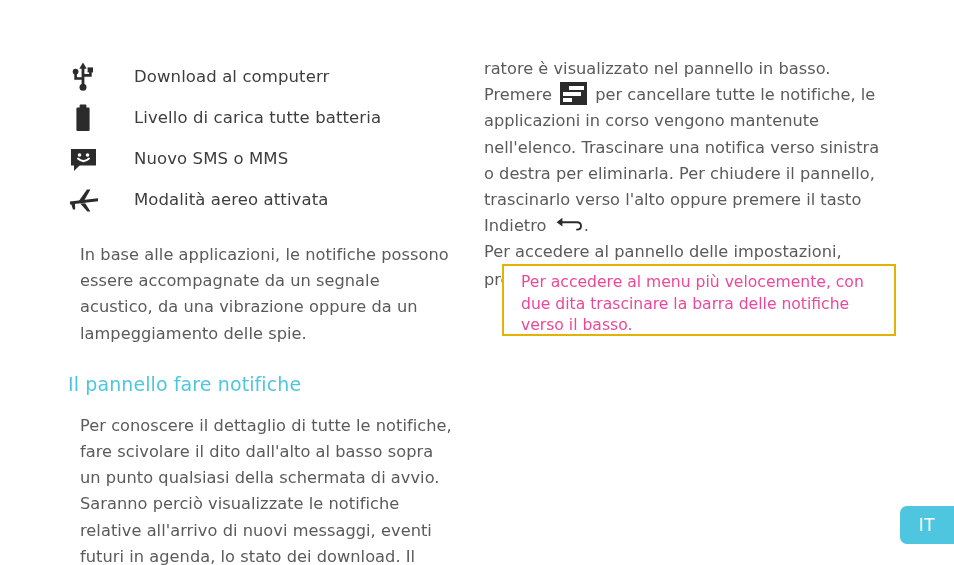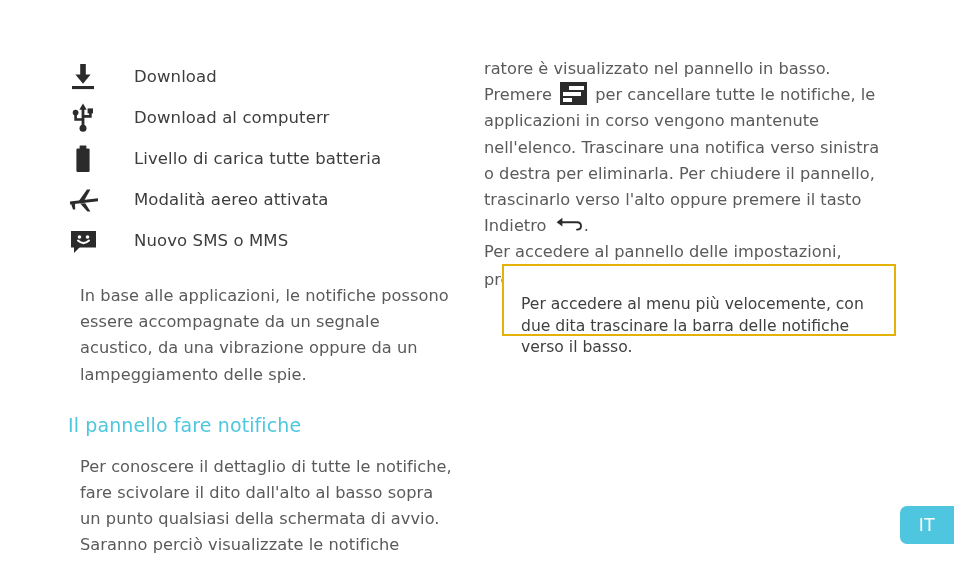--- a/index.html
+++ b/index.html
@@ -140,25 +140,25 @@
     top: 264px;
     width: 394px;
     height: 72px;
     box-sizing: border-box;
     border: 2px solid #e4b207;
     background: #ffffff;
   }
   .callout-text {
     position: absolute;
     left: 17px;
-    top: 28px;
+    top: 6px;
     right: 12px;
     font-size: 15.6px;
     line-height: 21.5px;
-    color: #404040;
+    color: #ec4899;
     margin: 0;
   }
 
   
   .lang-tab {
     position: absolute;
     right: 0;
     top: 506px;
     width: 54px;
     height: 38px;
@@ -177,30 +177,20 @@
 </style>
 </head>
 <body>
 
 <div class="page">
 
   <div class="col-left">
 
     <ul class="icon-list">
 
-      <li class="icon-row">
-        <span class="icon-cell">
-          <svg class="gl" width="30" height="30" viewBox="0 0 30 30" aria-hidden="true">
-            <rect x="12.2" y="2" width="5.6" height="12.5" fill="#2b2b2b"></rect>
-            <polygon points="7.4,12.6 22.6,12.6 15,21.8" fill="#2b2b2b"></polygon>
-            <rect x="4" y="24" width="22" height="3.1" fill="#2b2b2b"></rect>
-          </svg>
-        </span>
-        <span class="icon-label">Download</span>
-      </li>
 
       <li class="icon-row">
         <span class="icon-cell">
           <svg class="gl" width="30" height="32" viewBox="0 0 30 32" aria-hidden="true">
             <polygon points="15,1.5 11.3,7.8 18.7,7.8" fill="#2b2b2b"></polygon>
             <rect x="13.6" y="6.5" width="2.8" height="17.5" fill="#2b2b2b"></rect>
             <circle cx="15" cy="26.2" r="3.5" fill="#2b2b2b"></circle>
             <path d="M15 17.5 L7.6 17.5 L7.6 11.8" stroke="#2b2b2b" stroke-width="2.6" fill="none"></path>
             <circle cx="7.6" cy="10.6" r="2.9" fill="#2b2b2b"></circle>
             <path d="M15 14.4 L22.4 14.4 L22.4 10.4" stroke="#2b2b2b" stroke-width="2.6" fill="none"></path>
@@ -215,41 +205,41 @@
           <svg class="gl" width="30" height="32" viewBox="0 0 30 32" aria-hidden="true">
             <rect x="11.6" y="2.6" width="6.8" height="3.6" rx="0.8" fill="#2b2b2b"></rect>
             <rect x="8.4" y="5.6" width="13.2" height="23.4" rx="1.2" fill="#2b2b2b"></rect>
           </svg>
         </span>
         <span class="icon-label">Livello di carica tutte batteria</span>
       </li>
 
       <li class="icon-row">
         <span class="icon-cell">
-          <svg class="gl" width="34" height="28" viewBox="0 0 34 28" aria-hidden="true">
-            <path d="M2 15.6 L30 12.2 L30 15.2 L2 18.4 Z" fill="#2b2b2b"></path>
-            <path d="M10.5 15.4 L19 3.4 L22.4 3.4 L15.8 15.2 Z" fill="#2b2b2b"></path>
-            <path d="M12.2 17.4 L19.4 25.6 L22.4 25.6 L17.2 17.2 Z" fill="#2b2b2b"></path>
-            <path d="M3.2 18.2 L5 23.6 L7.2 23.6 L7 17.8 Z" fill="#2b2b2b"></path>
-          </svg>
-        </span>
-        <span class="icon-label">Modalità aereo attivata</span>
-      </li>
-
-      <li class="icon-row">
-        <span class="icon-cell">
           <svg class="gl" width="32" height="28" viewBox="0 0 32 28" aria-hidden="true">
             <rect x="3" y="4" width="25" height="16.5" fill="#2b2b2b"></rect>
             <polygon points="6,20 6,26 12,20" fill="#2b2b2b"></polygon>
             <circle cx="11.5" cy="10" r="1.8" fill="#ffffff"></circle>
             <circle cx="19.5" cy="10" r="1.8" fill="#ffffff"></circle>
             <path d="M10 13.6 Q15.5 18.6 21 13.6" stroke="#ffffff" stroke-width="2" fill="none" stroke-linecap="round"></path>
           </svg>
         </span>
         <span class="icon-label">Nuovo SMS o MMS</span>
+      </li>
+
+      <li class="icon-row">
+        <span class="icon-cell">
+          <svg class="gl" width="34" height="28" viewBox="0 0 34 28" aria-hidden="true">
+            <path d="M2 15.6 L30 12.2 L30 15.2 L2 18.4 Z" fill="#2b2b2b"></path>
+            <path d="M10.5 15.4 L19 3.4 L22.4 3.4 L15.8 15.2 Z" fill="#2b2b2b"></path>
+            <path d="M12.2 17.4 L19.4 25.6 L22.4 25.6 L17.2 17.2 Z" fill="#2b2b2b"></path>
+            <path d="M3.2 18.2 L5 23.6 L7.2 23.6 L7 17.8 Z" fill="#2b2b2b"></path>
+          </svg>
+        </span>
+        <span class="icon-label">Modalità aereo attivata</span>
       </li>
     </ul>
 
     <p class="para para-note">In base alle applicazioni, le notifiche possono essere accompagnate da un segnale acustico, da una vibrazione oppure da un lampeggiamento delle spie.</p>
 
     <h2 class="section-heading">Il pannello fare notifiche</h2>
 
     <p class="para para-detail">Per conoscere il dettaglio di tutte le notifiche, fare scivolare il dito dall'alto al basso sopra un punto qualsiasi della schermata di avvio. Saranno perciò visualizzate le notifiche relative all'arrivo di nuovi messaggi, eventi futuri in agenda, lo stato dei download. Il nome dell'ope-</p>
   </div>
 

